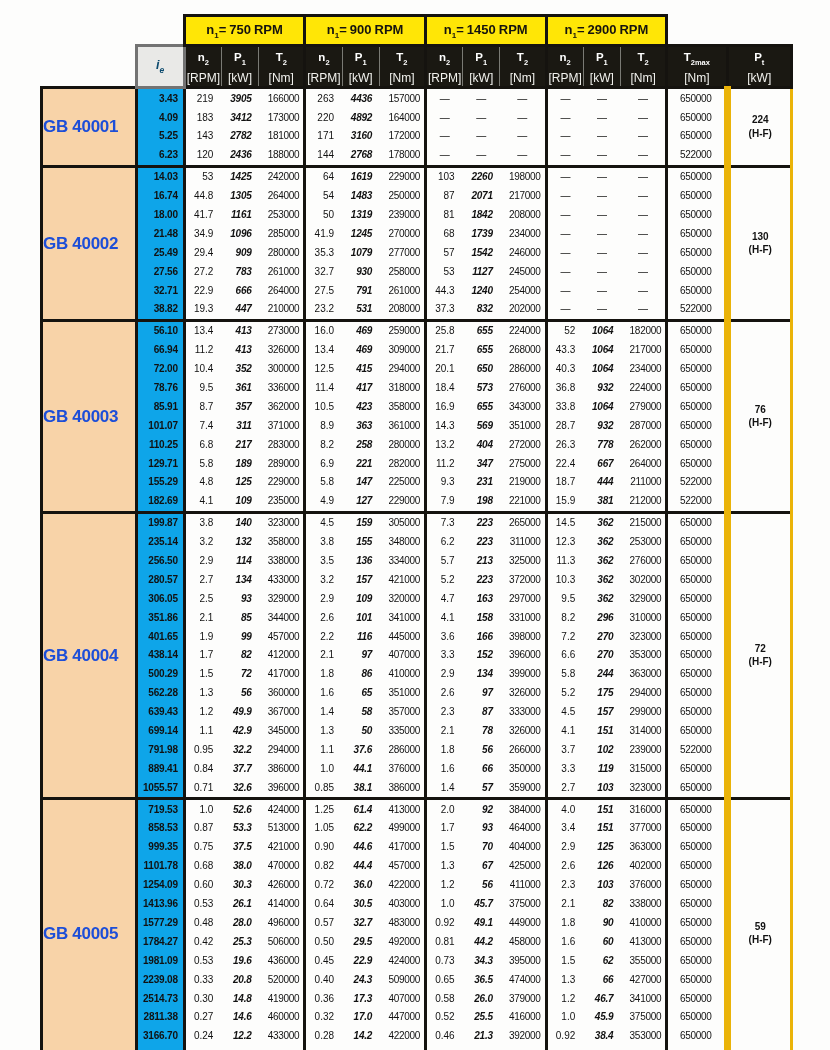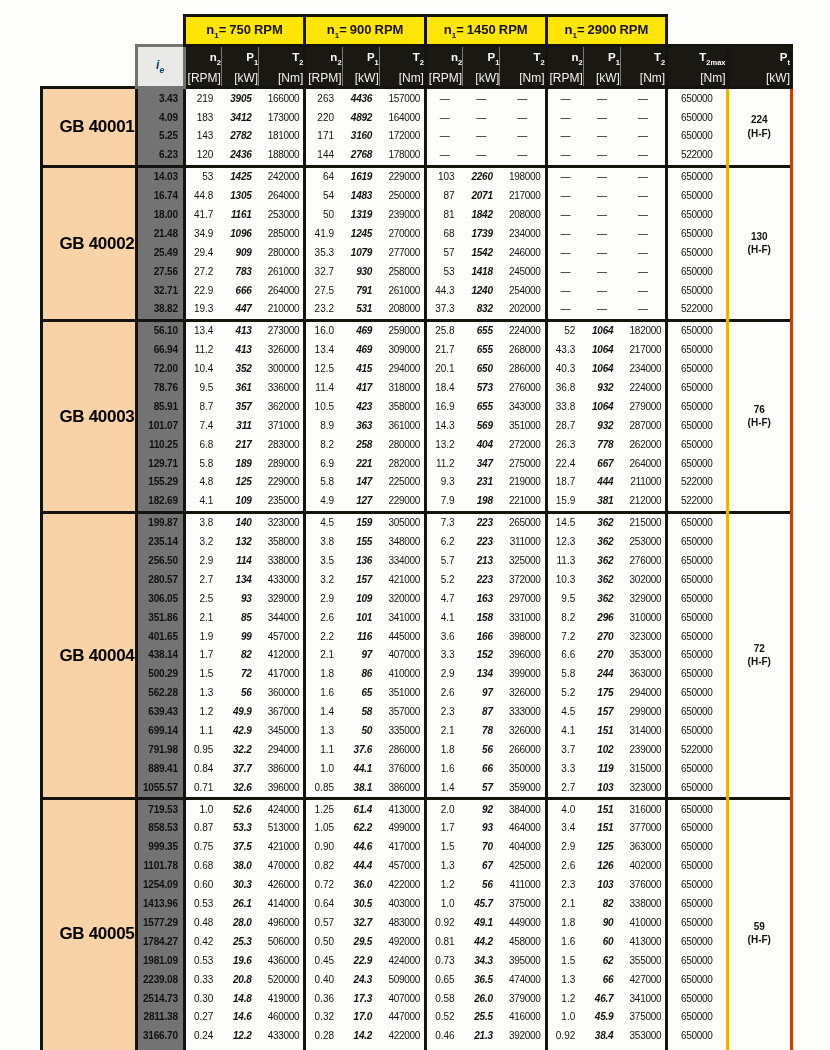--- a/index.html
+++ b/index.html
@@ -17,43 +17,43 @@
   .band{background:#ffe606;border:3px solid #15130f;height:27px;text-align:center;
         font-size:13px;font-weight:700;color:#15130f;white-space:nowrap;}
   .band sub{font-size:8px;font-weight:700;}
   .band .rpmv{font-weight:800;margin-left:3px;}
   .band .unitv{margin-left:3px;font-weight:700;}
   .blank{background:transparent;border:none;}
 
   
   .chead{background:#1a1812;color:#fff;border-top:3px solid #15130f;border-bottom:3px solid #15130f;
          border-left:1.5px solid #7a7a74;border-right:1.5px solid #7a7a74;
-         height:36px;text-align:right;line-height:1.15;vertical-align:middle;}
+         height:36px;text-align:center;line-height:1.15;vertical-align:middle;}
   .chead .csym{font-size:11.5px;font-weight:700;}
   .chead sub{font-size:7.5px;font-weight:700;}
   .chead .cunit{font-size:12px;font-weight:400;color:#f2f2ee;}
   .bl{border-left:3px solid #15130f !important;}
   .br{border-right:3px solid #15130f !important;}
   .iehead{background:#e9e9e7;color:#0c4a6e;border:3px solid #737373;text-align:center;
           font-size:12.5px;font-weight:800;font-style:italic;}
   .iehead sub{font-size:8.5px;}
 
   
   td{height:18.9px;font-size:10px;line-height:1;vertical-align:middle;background:#fdfdfc;}
   tr.gstart td{border-top:3px solid #15130f;}
   tbody tr:last-child td{border-bottom:3px solid #15130f;}
   td.model{background:#f8d3a8;border-left:3px solid #15130f;border-right:3px solid #15130f;
-           text-align:right;font-size:17px;font-weight:800;letter-spacing:-0.3px;color:#000000;}
-  td.iec{background:#737373;border-right:3px solid #15130f;text-align:right;
+           text-align:left;font-size:17px;font-weight:800;letter-spacing:-0.3px;color:#1d4ed8;}
+  td.iec{background:#0ea5e9;border-right:3px solid #15130f;text-align:right;
          padding-right:5px;font-weight:800;font-size:10px;letter-spacing:-0.2px;}
   td.n2{text-align:right;padding-right:8px;font-weight:500;}
   td.p1{text-align:right;padding-right:7px;font-weight:800;font-style:italic;letter-spacing:-0.2px;}
   td.t2{text-align:right;padding-right:4px;font-weight:500;letter-spacing:-0.3px;}
-  td.t2maxc{text-align:center;font-weight:500;letter-spacing:-0.3px;border-left:3px solid #15130f;border-right:3px solid #eab308;}
-  td.ptc{text-align:center;border-right:3px solid #c2410c;font-size:10px;font-weight:600;line-height:1.35;}
+  td.t2maxc{text-align:center;font-weight:500;letter-spacing:-0.3px;border-left:3px solid #15130f;border-right:7px solid #eab308;}
+  td.ptc{text-align:center;border-right:3px solid #eab308;font-size:10px;font-weight:600;line-height:1.35;}
   td.dash{text-align:center !important;padding:0 !important;font-weight:500;font-style:normal;}
 </style>
 </head>
 <body>
 
 <div class="page">
   <div class="tbl-wrap">
     <table>
       <colgroup>
         <col class="c-model">
@@ -258,21 +258,21 @@
           </tr>
           <tr>
             <td class="iec">27.56</td>
             <td class="n2 bl">27.2</td>
             <td class="p1">783</td>
             <td class="t2">261000</td>
             <td class="n2 bl">32.7</td>
             <td class="p1">930</td>
             <td class="t2">258000</td>
             <td class="n2 bl">53</td>
-            <td class="p1">1418</td>
+            <td class="p1">1127</td>
             <td class="t2">245000</td>
             <td class="n2 bl dash">—</td>
             <td class="p1 dash">—</td>
             <td class="t2 dash">—</td>
             <td class="t2maxc">650000</td>
           </tr>
           <tr>
             <td class="iec">32.71</td>
             <td class="n2 bl">22.9</td>
             <td class="p1">666</td>

